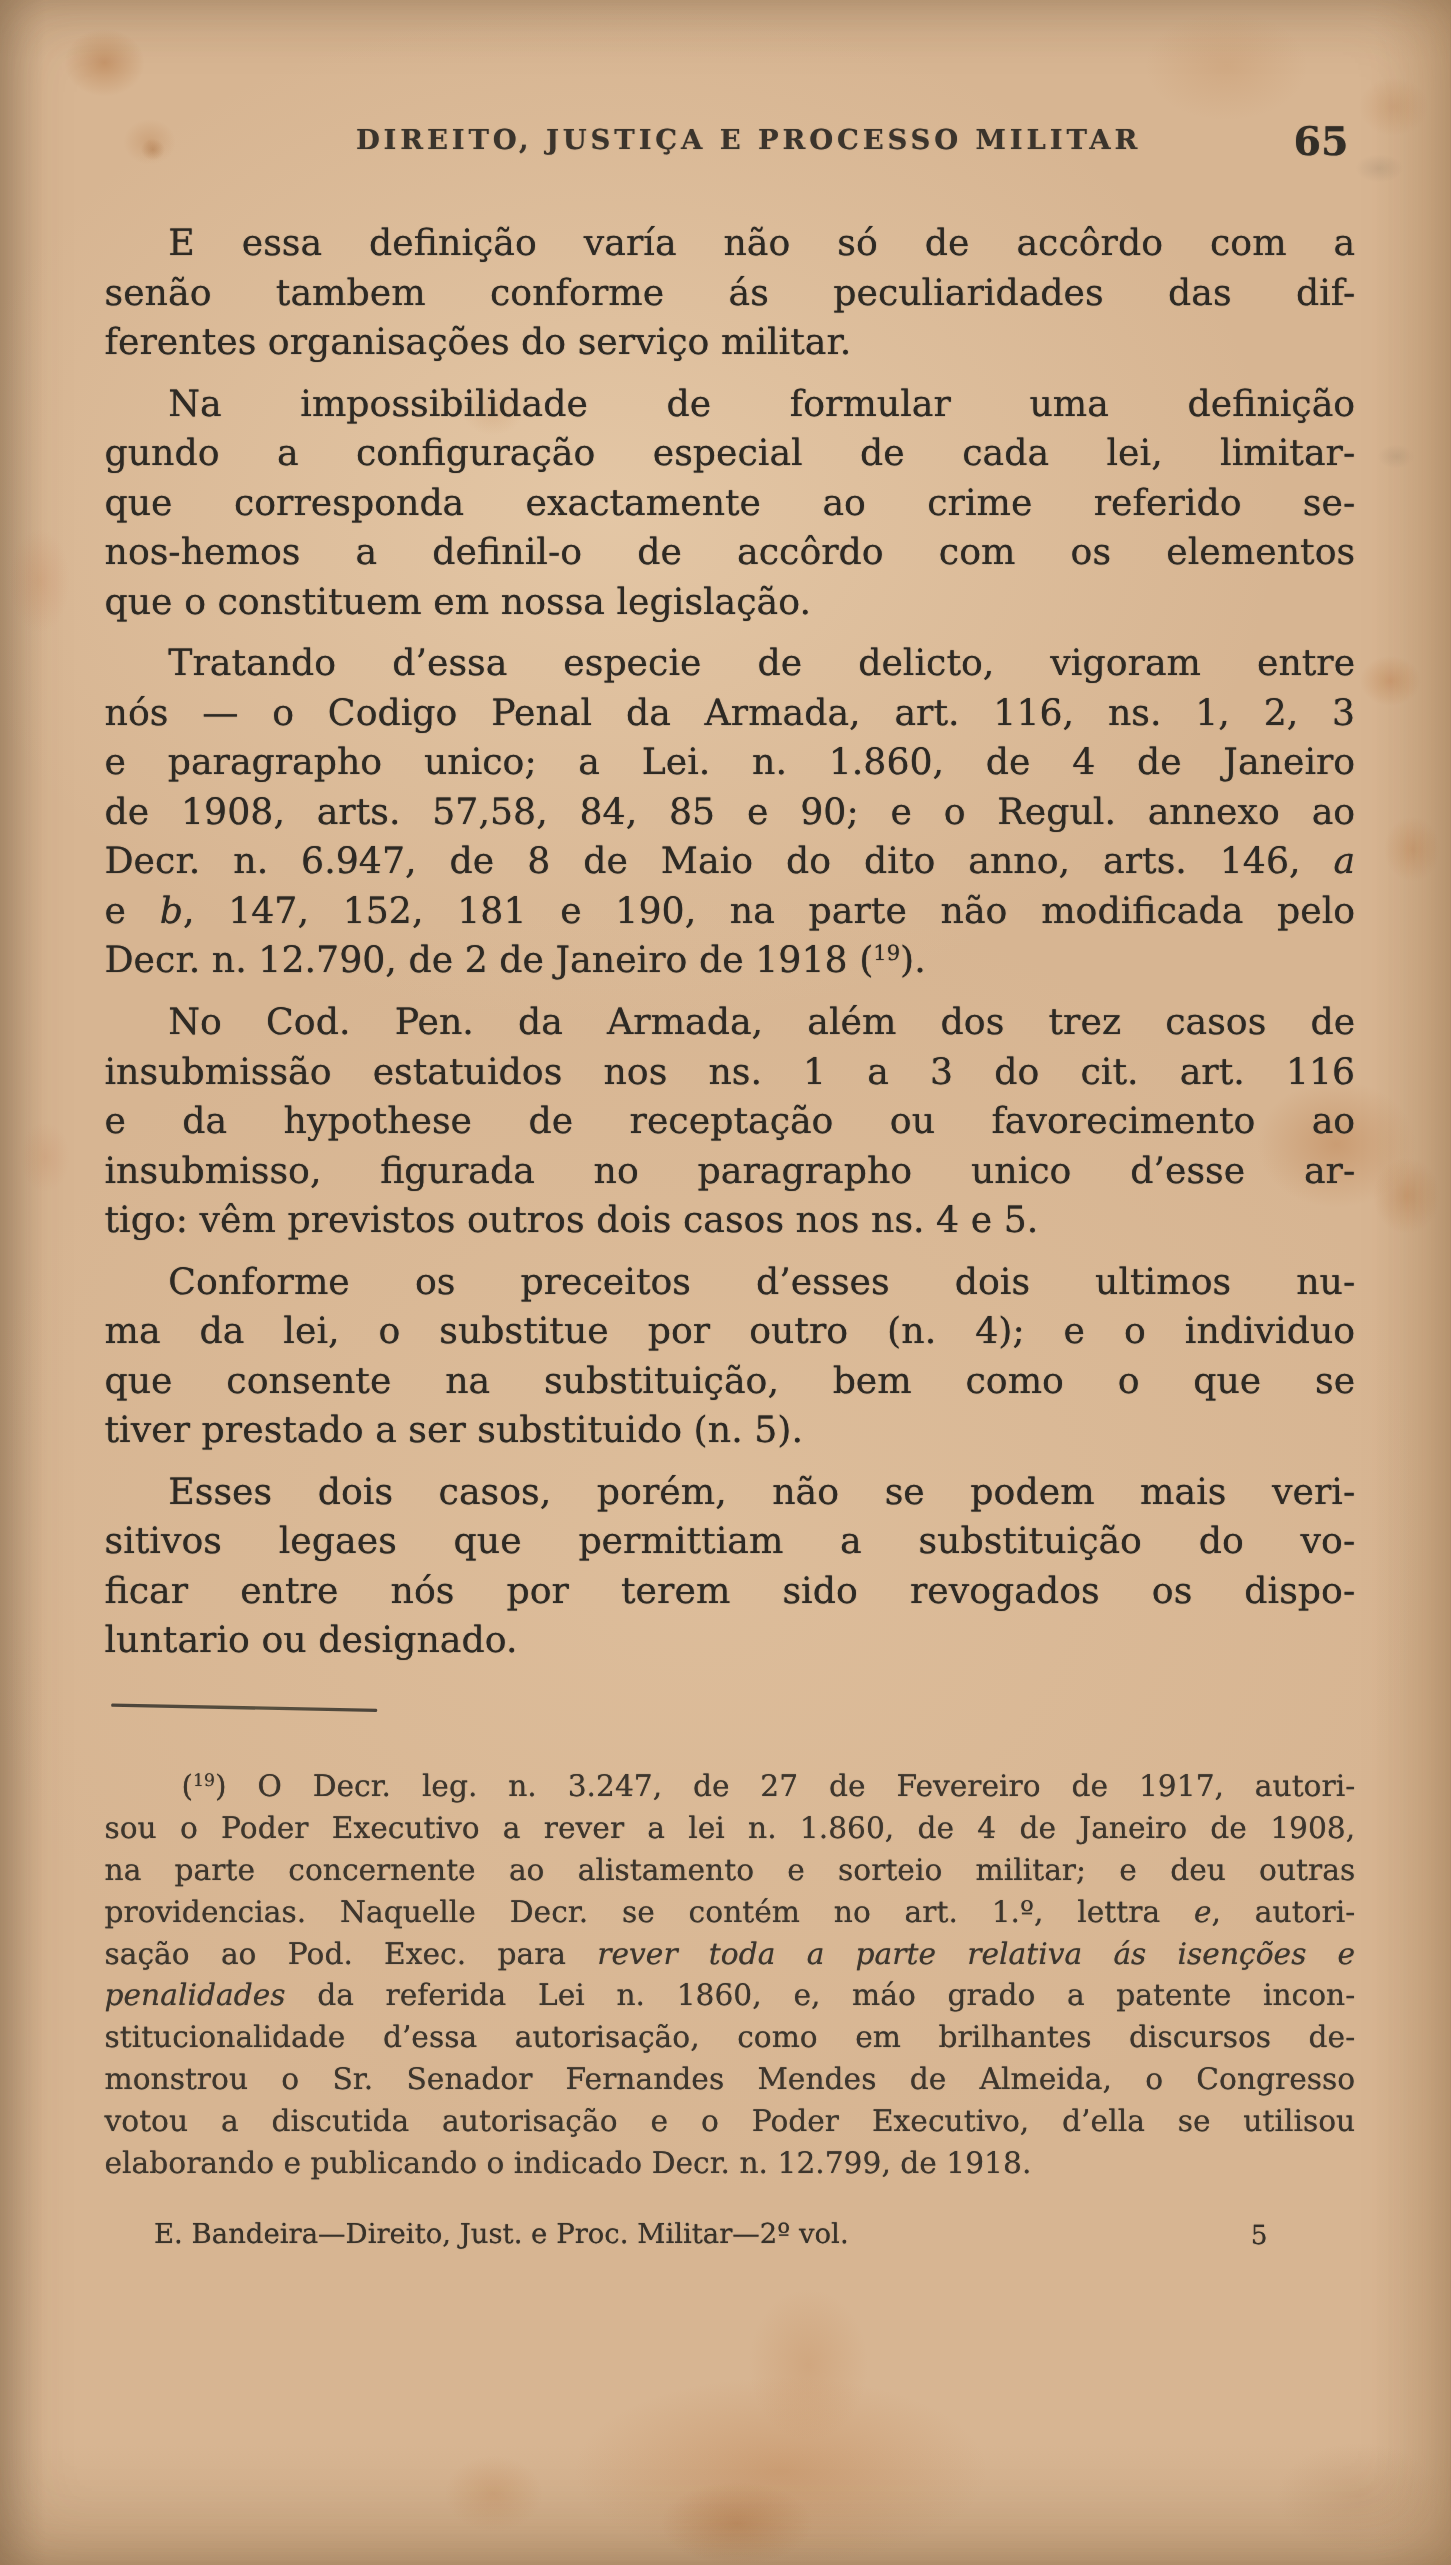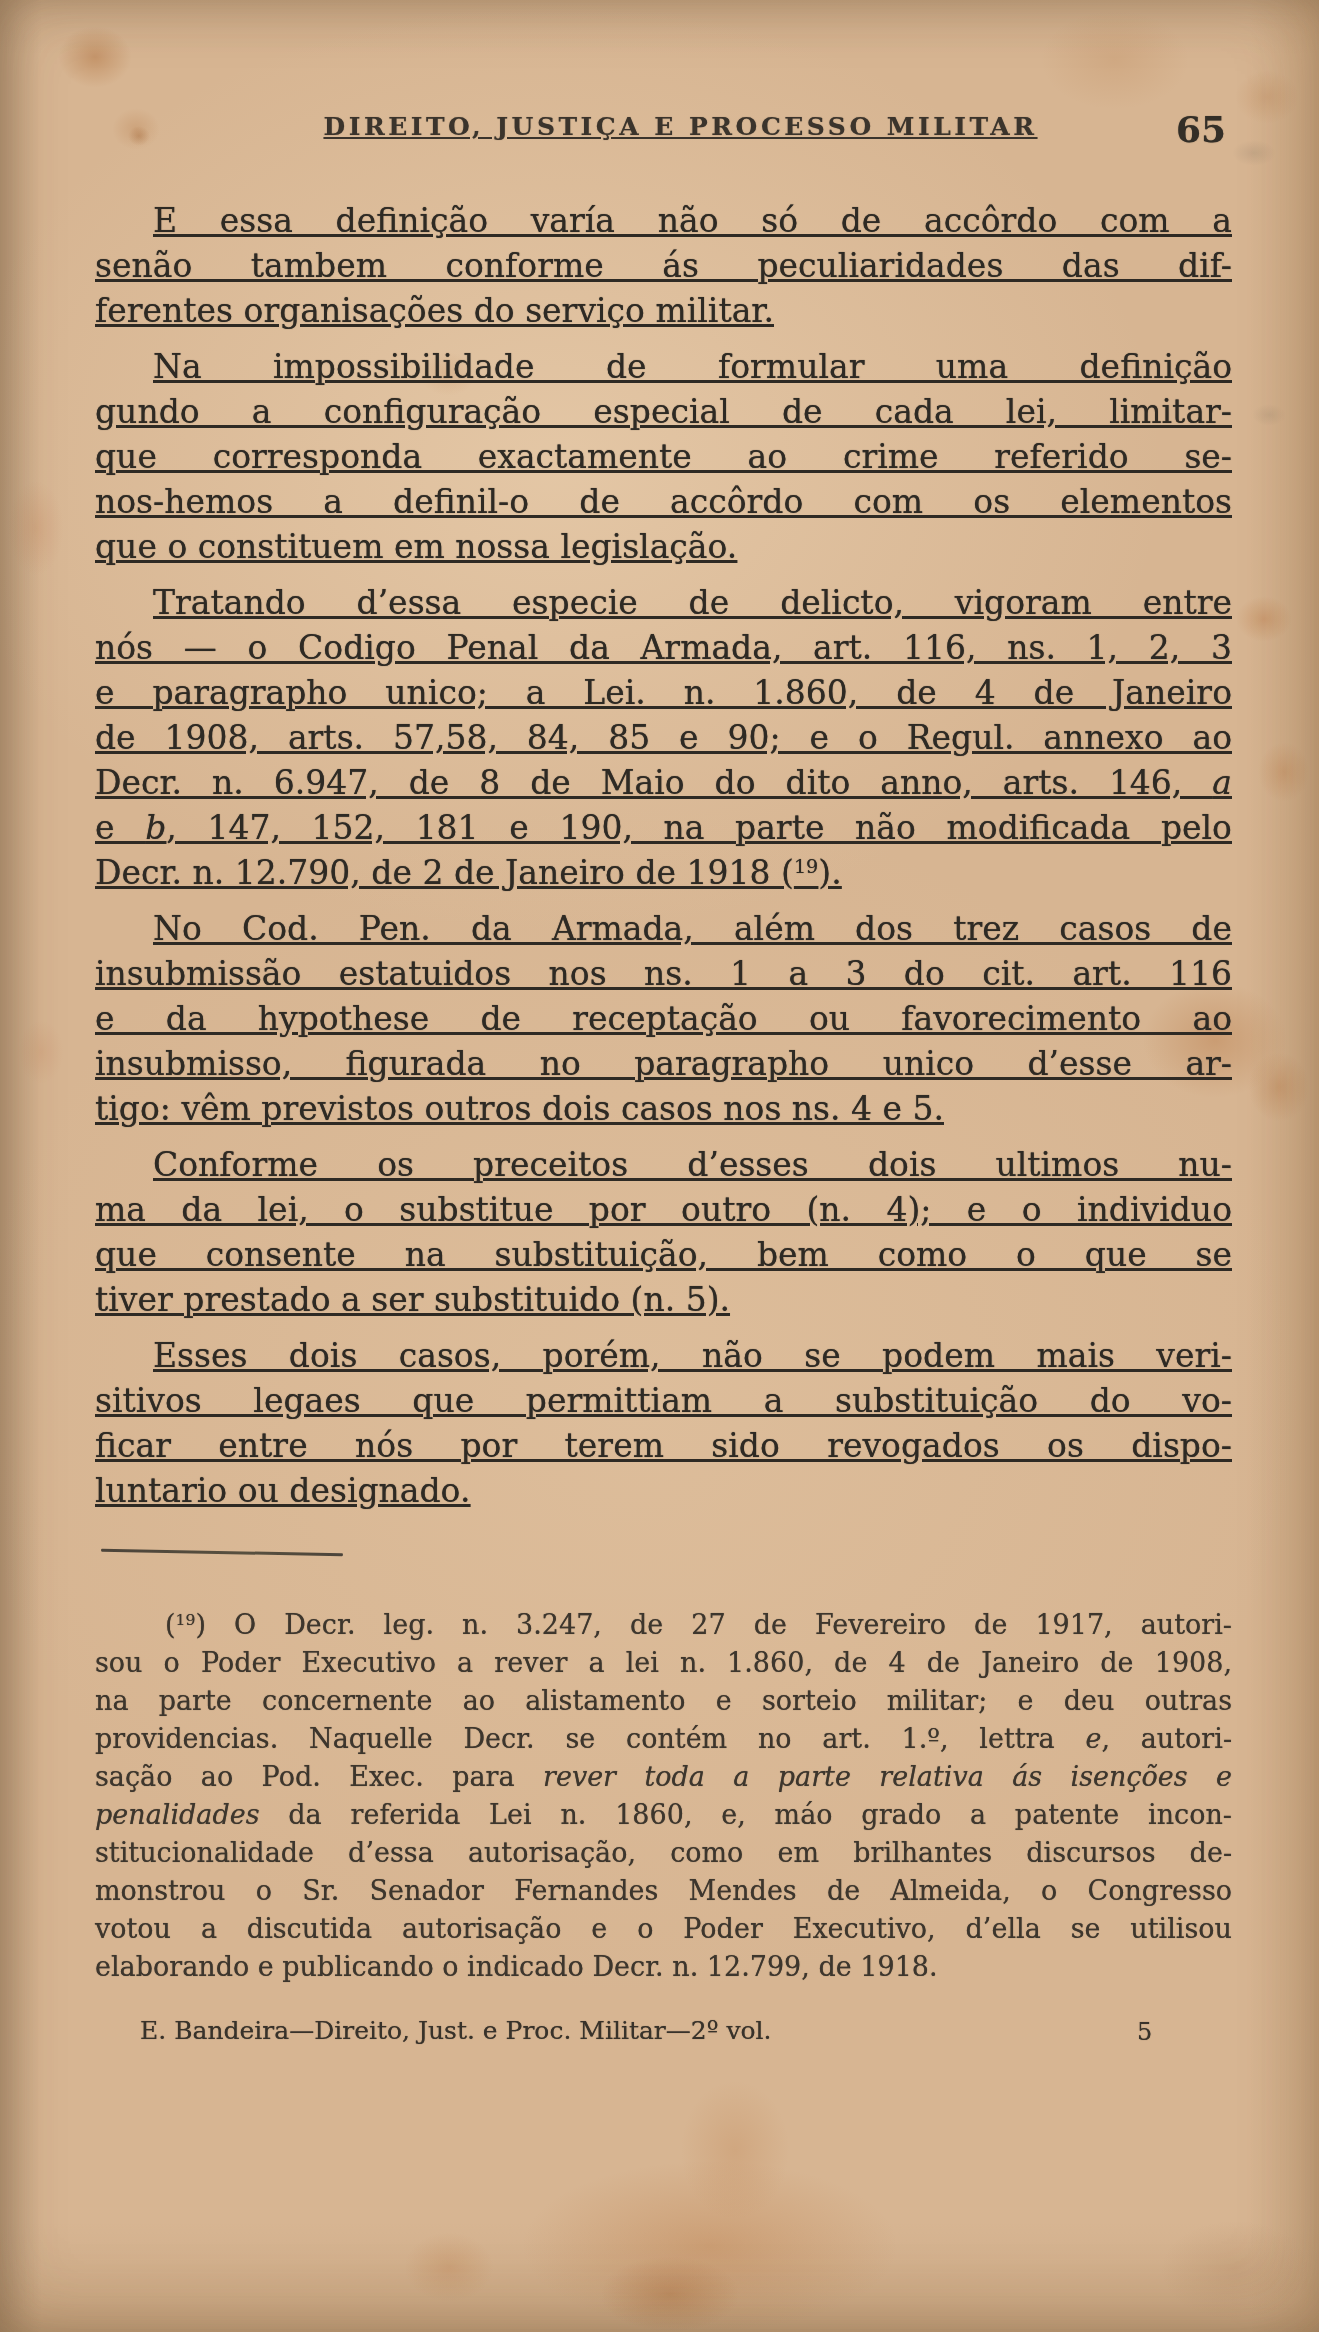--- a/index.html
+++ b/index.html
@@ -23,34 +23,32 @@
     box-shadow:inset 0 0 70px rgba(95,65,35,0.18), inset -14px -20px 70px rgba(130,88,44,0.18), inset 10px 0 28px rgba(105,82,58,0.22);
   }
   .content{position:absolute;left:95px;top:112px;width:1137px;}
   .header-row{position:relative;height:36px;}
   .running-title{
     position:absolute;left:0;right:0;top:0;
     text-align:center;padding-left:34px;
     font-size:25px;font-weight:bold;letter-spacing:3.5px;
     color:#3b342c;text-shadow:0 0 1px rgba(59,52,44,0.55);
     white-space:nowrap;
-    text-decoration:underline;
   }
   .page-number{
     position:absolute;right:6px;top:-4px;
     font-size:36px;font-weight:bold;color:#332e27;
     text-shadow:0 0 1px rgba(51,46,39,0.6);
   }
   .body-text{margin-top:50px;font-size:33px;}
   .para{margin:0 0 11px 0;}
   .line{
     text-align:justify;text-align-last:justify;
     line-height:45px;
     text-shadow:0 0 0.9px rgba(46,42,36,0.85);
-    text-decoration:underline;
   }
   .line:first-child{text-indent:58px;}
   .line.last{text-align-last:left;}
   .em{font-style:italic;}
   sup{font-size:0.58em;vertical-align:baseline;position:relative;top:-0.55em;line-height:0;}
   .footnote-rule{
     width:242px;height:3px;margin:38px 0 0 6px;
     background:linear-gradient(90deg,#4c443a 0%,#58503f 60%,#4c443a 100%);
     border-radius:2px/3px;
     transform:rotate(1.1deg);

